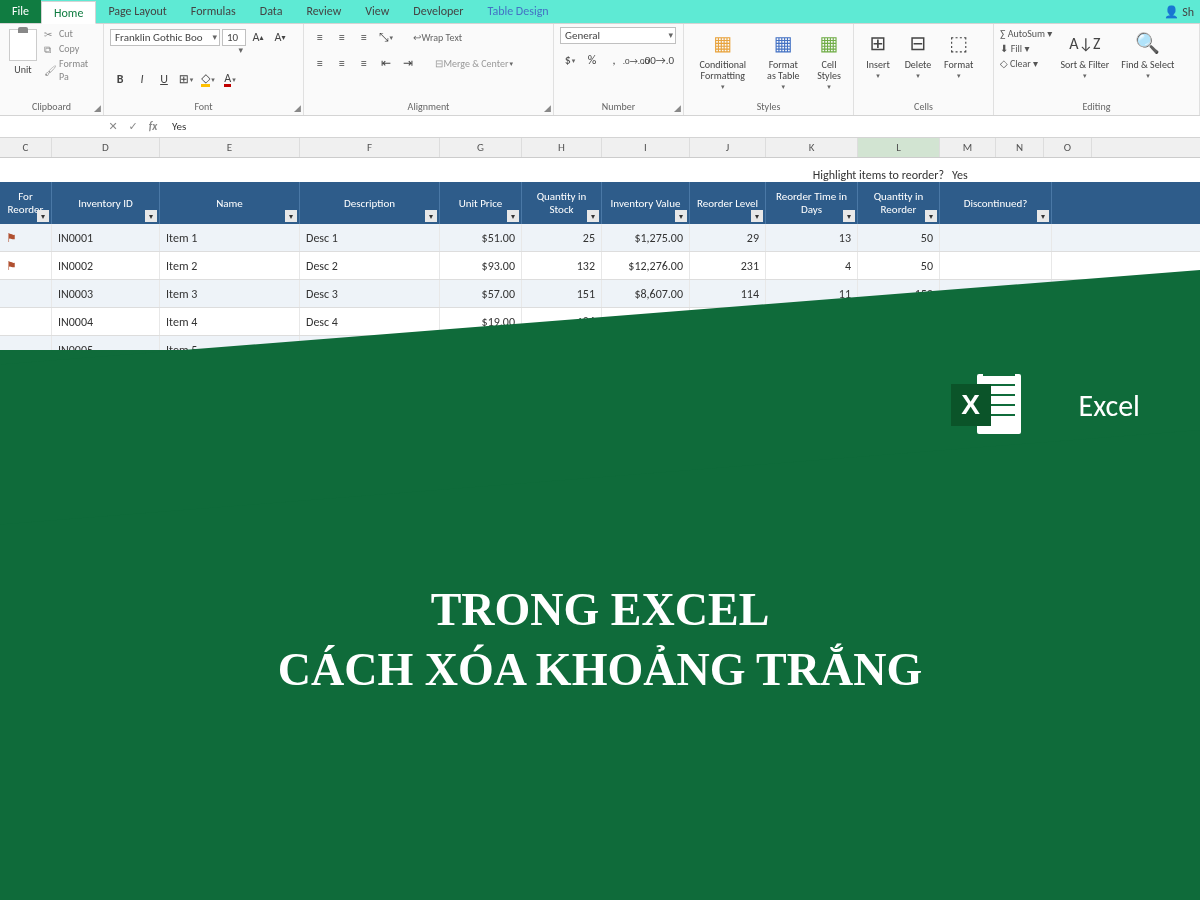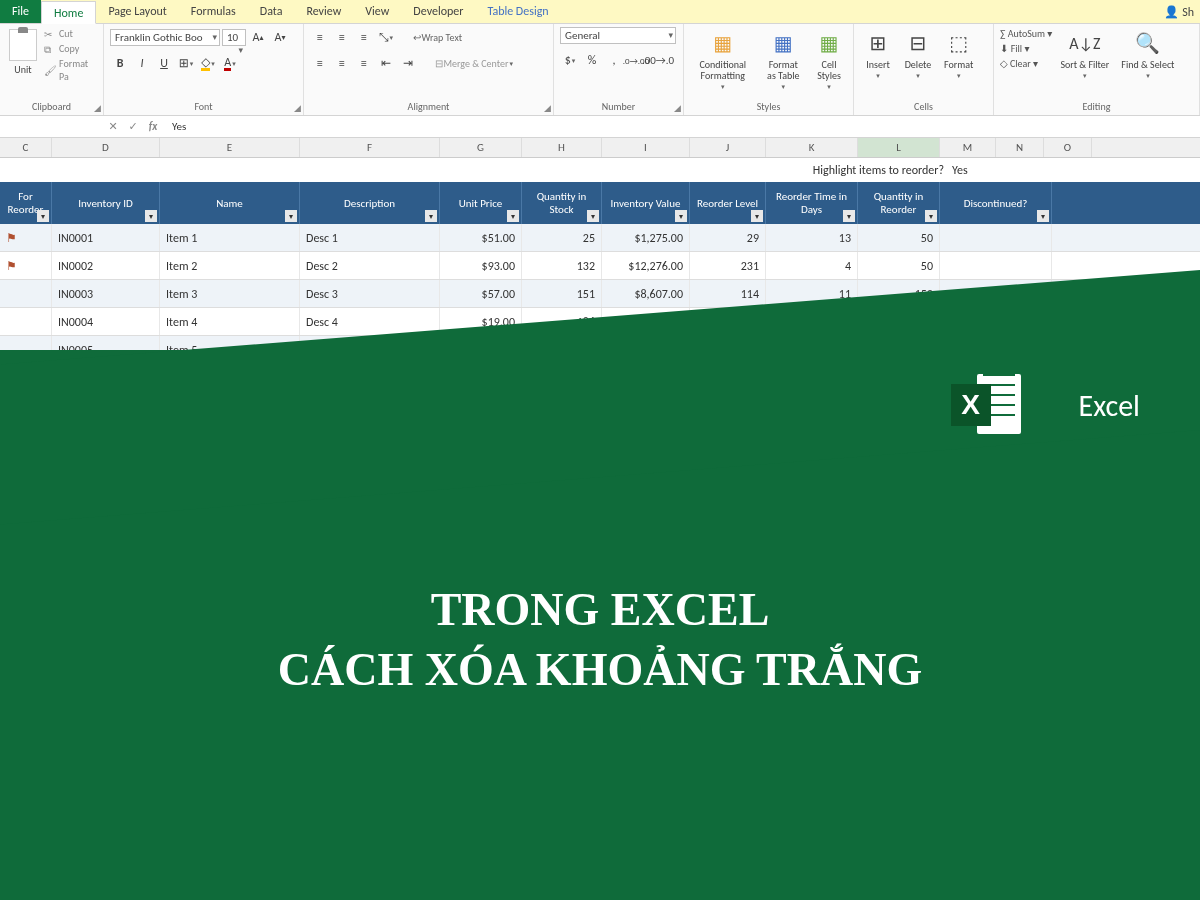--- a/index.html
+++ b/index.html
@@ -1,19 +1,19 @@
 <!DOCTYPE html>
 <html><head>
 <meta charset="utf-8">
 <style>
 * { box-sizing: border-box; margin: 0; padding: 0; }
 body { font-family: "Segoe UI", Calibri, sans-serif; font-size: 12px; background: #fff; width: 1200px; height: 900px; overflow: hidden; position: relative; }
 
 
-.tabs { display: flex; height: 24px; background: #fef9c3; border-bottom: 1px solid #d4d4d4; font-size: 12px; }
+.tabs { display: flex; height: 24px; background: #5eead4; border-bottom: 1px solid #d4d4d4; font-size: 12px; }
 .tab { padding: 4px 12px; cursor: pointer; color: #444; }
 .tab.file { background: #107c41; color: #fff; }
 .tab.active { background: #fff; color: #107c41; border: 1px solid #d4d4d4; border-bottom: 1px solid #fff; position: relative; top: 1px; }
 .tab.contextual { color: #4472c4; }
 .share { margin-left: auto; padding: 4px 6px; color: #444; display: flex; align-items: center; gap: 3px; }
 
 
 .ribbon { display: flex; height: 92px; background: #fafafa; border-bottom: 1px solid #d4d4d4; }
 .group { border-right: 1px solid #e0e0e0; padding: 3px 6px 2px; display: flex; flex-direction: column; justify-content: space-between; position: relative; }
 .group-label { font-size: 10px; color: #666; text-align: center; padding-top: 2px; }
@@ -50,21 +50,21 @@
 .fbar-btns span { width: 18px; text-align: center; color: #888; cursor: pointer; }
 .fx { font-style: italic; font-weight: bold; color: #555; }
 .formula-input { flex: 1; padding: 0 6px; color: #333; }
 
 
 .colheads { display: flex; height: 20px; background: #f0f0f0; border-bottom: 1px solid #ccc; font-size: 11px; color: #555; }
 .colheads div { border-right: 1px solid #ddd; text-align: center; line-height: 20px; }
 .colheads .selected { background: #d2e4d2; }
 
 
-.highlight-row { display: flex; height: 24px; align-items: center; font-size: 12px; color: #333; border-radius: 11px; }
+.highlight-row { display: flex; height: 24px; align-items: flex-end; font-size: 12px; color: #333; border-radius: 11px; }
 .highlight-row .label { text-align: right; padding-right: 8px; }
 
 
 .thead { display: flex; background: #2e5c8a; color: #fff; font-size: 11px; }
 .thead .th { padding: 8px 4px; border-right: 1px solid #4a78a6; position: relative; display: flex; align-items: center; justify-content: center; text-align: center; line-height: 13px; }
 .thead .th .dd { position: absolute; right: 2px; bottom: 2px; width: 12px; height: 12px; background: #e8e8e8; color: #333; font-size: 8px; display: flex; align-items: center; justify-content: center; cursor: pointer; }
 
 
 .trow { display: flex; height: 28px; border-bottom: 1px solid #ddd; font-size: 12px; color: #333; align-items: center; }
 .trow:nth-child(odd) { background: #eef3f8; }
@@ -132,21 +132,21 @@
             <span class="clip-ico">🖌</span>
             <span>Format Pa</span>
           </div>
       </div>
     </div>
     <div class="group-label">Clipboard</div>
     <span class="dialog-launcher">◢</span>
   </div>
 
   <div class="group" style="width:200px">
-    <div style="display:flex;flex-direction:column;gap:3px;flex:1">
+    <div style="display:flex;flex-direction:column;gap:19px;flex:1">
       <div class="font-row">
         <div class="combo" style="width:110px">Franklin Gothic Boo</div>
         <div class="combo" style="width:24px">10</div>
         <div class="btn">A<sup>▴</sup></div>
         <div class="btn">A<sup>▾</sup></div>
       </div>
       <div class="font-row">
         <div class="btn">
             <b>B</b>
           </div>

